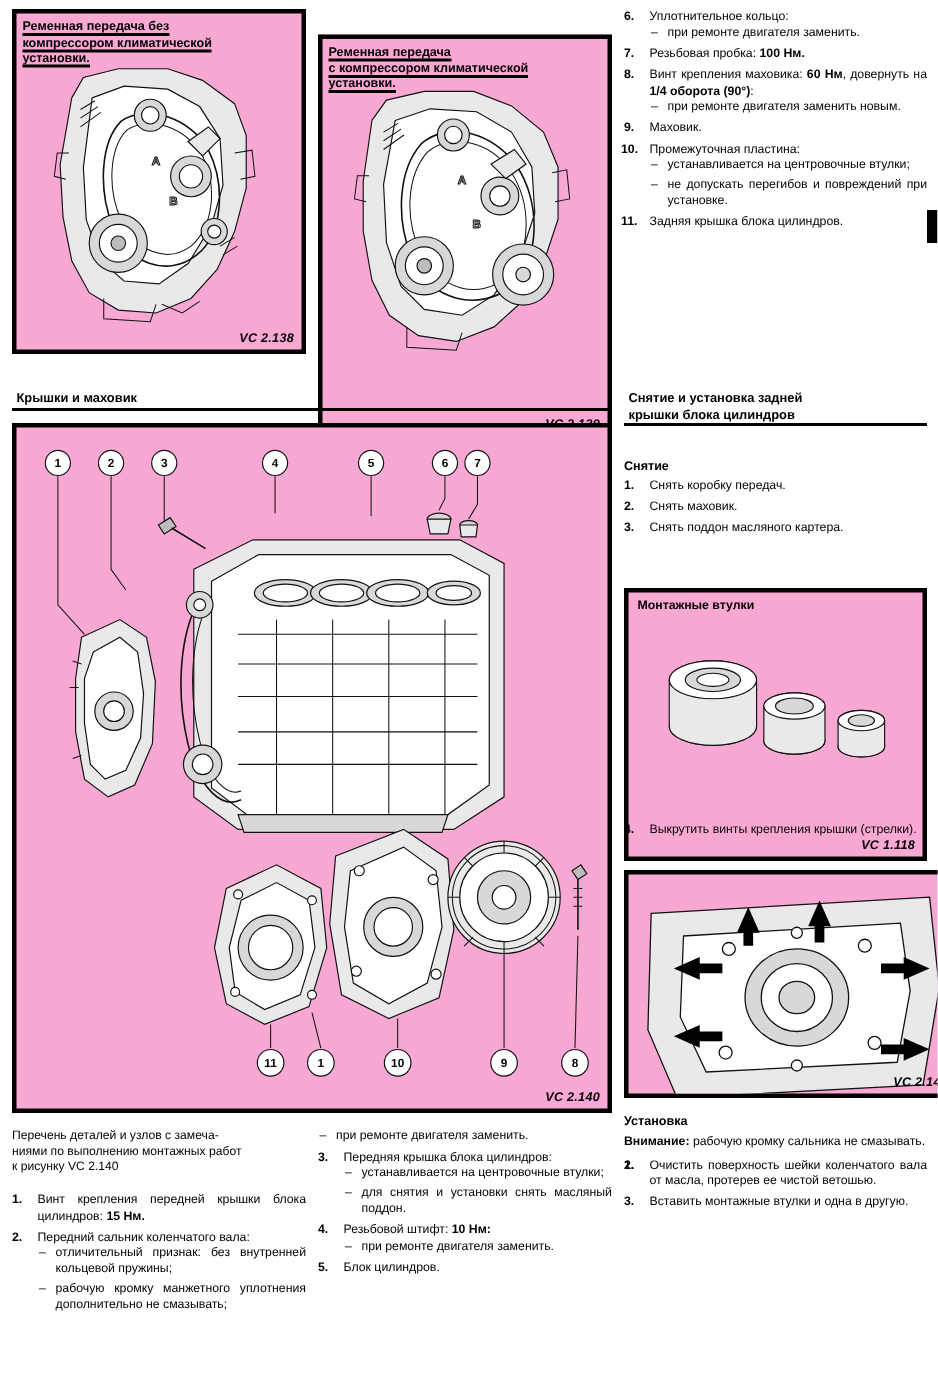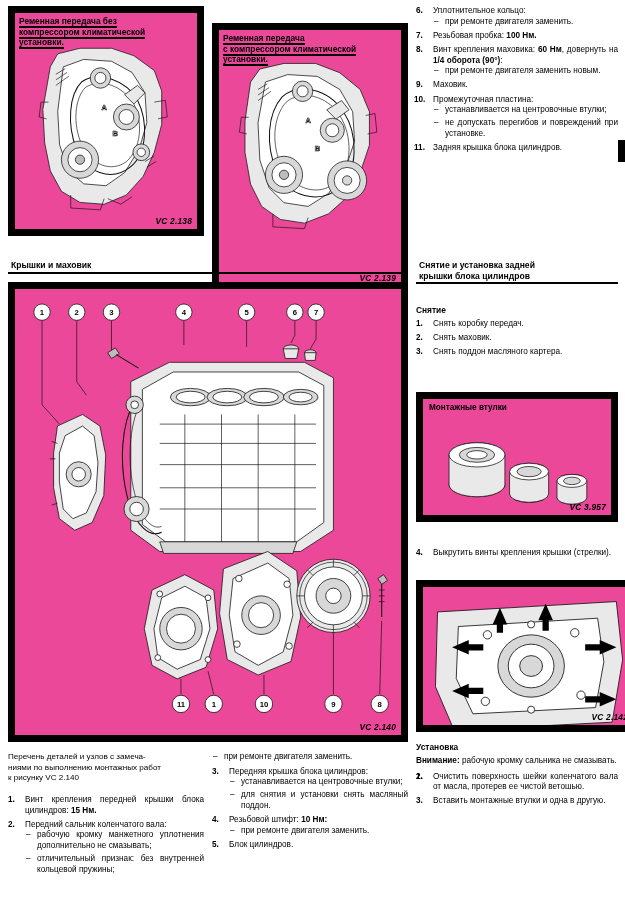--- a/index.html
+++ b/index.html
@@ -23,23 +23,23 @@
     position: relative;
     padding: 2px 3px 3px 3px;
   }
   .hdr::after {
     content:"";
     position:absolute;
     left:0; right:0; bottom:0;
     height:2px; background:#000;
   }
   .figbox {
-    border: 7px solid #000000;
+    border: 3px solid #000000;
     position: relative;
-    background: #ec4899;
+    background: #f9a8d4;
     overflow: hidden;
   }
   .figlabel {
     position: absolute;
     right: 5px; bottom: 3px;
     font-size: 8.4px;
     font-weight: bold;
     font-style: italic;
     letter-spacing: .2px;
   }
@@ -104,21 +104,21 @@
 
   
   #blTitle { position:absolute; left:8px; top:752px; width:196px;
              font-weight:normal; font-size:8.1px; line-height:1.3; }
   #blLeft  { position:absolute; left:8px;  top:795px; width:196px; }
   #blRight { position:absolute; left:212px;top:752px; width:196px; }
 
   
   #hdr2 { position:absolute; left:416px; top:258px; width:202px; }
   #rsnyatie { position:absolute; left:416px; top:305px; width:202px; }
-  #fig141 { position:absolute; left:416px; top:392px; width:202px; height:130px; }
+  #fig141 { position:absolute; left:416px; top:392px; width:202px; height:182px; }
   #r4 { position:absolute; left:416px; top:548px; width:202px; }
   #fig142 { position:absolute; left:416px; top:580px; width:224px; height:152px; }
   #rustanovka { position:absolute; left:416px; top:742px; width:202px; }
 
   .secthead { font-weight:bold; font-size:8.4px; margin-bottom:4px; }
   .warn { margin-bottom:5px; line-height:1.3; text-align:justify; }
 
   
   #edgetab { position:absolute; right:0; top:140px; width:7px; height:22px; background:#000; }
 
@@ -405,22 +405,22 @@
 
   <div id="blLeft">
     <ol class="nl">
       <li>
         <span class="num">1.</span>
         <span>Винт крепления передней крышки блока цилиндров: </span><span class="b">15 Нм.</span>
       </li>
       <li>
         <span class="num">2.</span>
         <span>Передний сальник коленчатого вала:</span>
+        <div class="dash">отличительный признак: без внутренней кольцевой пружины;</div>
         <div class="dash">рабочую кромку манжетного уплотнения дополнительно не смазывать;</div>
-        <div class="dash">отличительный признак: без внутренней кольцевой пружины;</div>
       </li>
     </ol>
   </div>
 
   <div id="blRight">
     <div class="dash">при ремонте двигателя заменить.</div>
     <ol class="nl" style="margin-top:4px;">
       <li>
         <span class="num">3.</span>
         <span>Передняя крышка блока цилиндров:</span>
@@ -477,21 +477,21 @@
         <path class="fillgrey" d="M93 102 L93 78 A21 9 0 0 1 135 78 L135 102 A21 9 0 0 1 93 102 Z"></path>
         <ellipse class="white" cx="114" cy="78" rx="21" ry="9"></ellipse>
         <ellipse class="fillgrey2" cx="114" cy="78" rx="13" ry="5.5"></ellipse>
 
         <ellipse class="fillgrey" cx="160" cy="106" rx="16" ry="7"></ellipse>
         <path class="fillgrey" d="M144 106 L144 88 A16 7 0 0 1 176 88 L176 106 A16 7 0 0 1 144 106 Z"></path>
         <ellipse class="white" cx="160" cy="88" rx="16" ry="7"></ellipse>
         <ellipse class="fillgrey2" cx="160" cy="88" rx="9" ry="4"></ellipse>
       </g>
     </svg>
-    <div class="figlabel">VC 3.957</div>
+    <div class="figlabel">VC 1.118</div>
   </div>
 
   <div id="r4">
     <ol class="nl">
       <li>
         <span class="num">4.</span>
         <span>Выкрутить винты крепления крышки (стрелки).</span>
       </li>
     </ol>
   </div>

